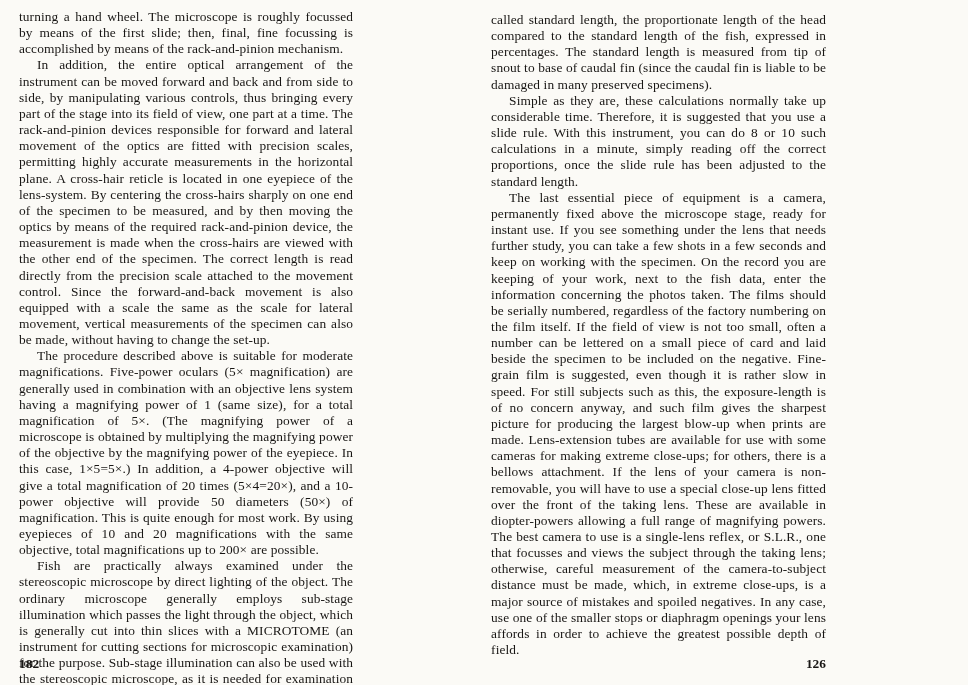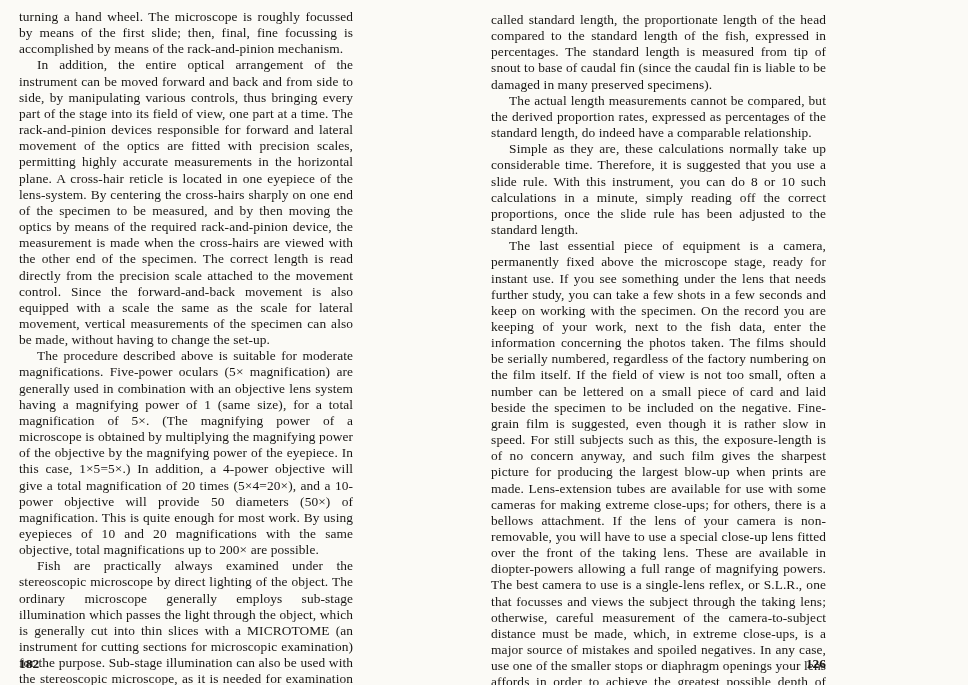--- a/index.html
+++ b/index.html
@@ -63,20 +63,19 @@
       <p class="para">In addition, the entire optical arrangement of the instrument can be moved forward and back and from side to side, by manipulating various controls, thus bringing every part of the stage into its field of view, one part at a time. The rack-and-pinion devices responsible for forward and lateral movement of the optics are fitted with precision scales, permitting highly accurate measurements in the horizontal plane. A cross-hair reticle is located in one eyepiece of the lens-system. By centering the cross-hairs sharply on one end of the specimen to be measured, and by then moving the optics by means of the required rack-and-pinion device, the measurement is made when the cross-hairs are viewed with the other end of the specimen. The correct length is read directly from the precision scale attached to the movement control. Since the forward-and-back movement is also equipped with a scale the same as the scale for lateral movement, vertical measurements of the specimen can also be made, without having to change the set-up.</p>
       <p class="para">The procedure described above is suitable for moderate magnifications. Five-power oculars (5× magnification) are generally used in combination with an objective lens system having a magnifying power of 1 (same size), for a total magnification of 5×. (The magnifying power of a microscope is obtained by multiplying the magnifying power of the objective by the magnifying power of the eyepiece. In this case, 1×5=5×.) In addition, a 4-power objective will give a total magnification of 20 times (5×4=20×), and a 10-power objective will provide 50 diameters (50×) of magnification. This is quite enough for most work. By using eyepieces of 10 and 20 magnifications with the same objective, total magnifications up to 200× are possible.</p>
       <p class="para">Fish are practically always examined under the stereoscopic microscope by direct lighting of the object. The ordinary microscope generally employs sub-stage illumination which passes the light through the object, which is generally cut into thin slices with a MICROTOME (an instrument for cutting sections for microscopic examination) for the purpose. Sub-stage illumination can also be used with the stereoscopic microscope, as it is needed for examination of scales.</p>
     </div>
     <div class="page-number">182</div>
   </section>
 
   <section class="page page-right">
     <div class="text-block">
       <p class="para cont">called standard length, the proportionate length of the head compared to the standard length of the fish, expressed in percentages. The standard length is measured from tip of snout to base of caudal fin (since the caudal fin is liable to be damaged in many preserved specimens).</p>
-      <p class="para">The actual length measurements cannot be compared, but the derived proportion rates, expressed as percentages of the standard length, do indeed have a comparable relationship.</p>
       <p class="para">Simple as they are, these calculations normally take up considerable time. Therefore, it is suggested that you use a slide rule. With this instrument, you can do 8 or 10 such calculations in a minute, simply reading off the correct proportions, once the slide rule has been adjusted to the standard length.</p>
       <p class="para">The last essential piece of equipment is a camera, permanently fixed above the microscope stage, ready for instant use. If you see something under the lens that needs further study, you can take a few shots in a few seconds and keep on working with the specimen. On the record you are keeping of your work, next to the fish data, enter the information concerning the photos taken. The films should be serially numbered, regardless of the factory numbering on the film itself. If the field of view is not too small, often a number can be lettered on a small piece of card and laid beside the specimen to be included on the negative. Fine-grain film is suggested, even though it is rather slow in speed. For still subjects such as this, the exposure-length is of no concern anyway, and such film gives the sharpest picture for producing the largest blow-up when prints are made. Lens-extension tubes are available for use with some cameras for making extreme close-ups; for others, there is a bellows attachment. If the lens of your camera is non-removable, you will have to use a special close-up lens fitted over the front of the taking lens. These are available in diopter-powers allowing a full range of magnifying powers. The best camera to use is a single-lens reflex, or S.L.R., one that focusses and views the subject through the taking lens; otherwise, careful measurement of the camera-to-subject distance must be made, which, in extreme close-ups, is a major source of mistakes and spoiled negatives. In any case, use one of the smaller stops or diaphragm openings your lens affords in order to achieve the greatest possible depth of field.</p>
     </div>
     <div class="page-number">126</div>
   </section>
 
 </div>
 
 </body></html>

